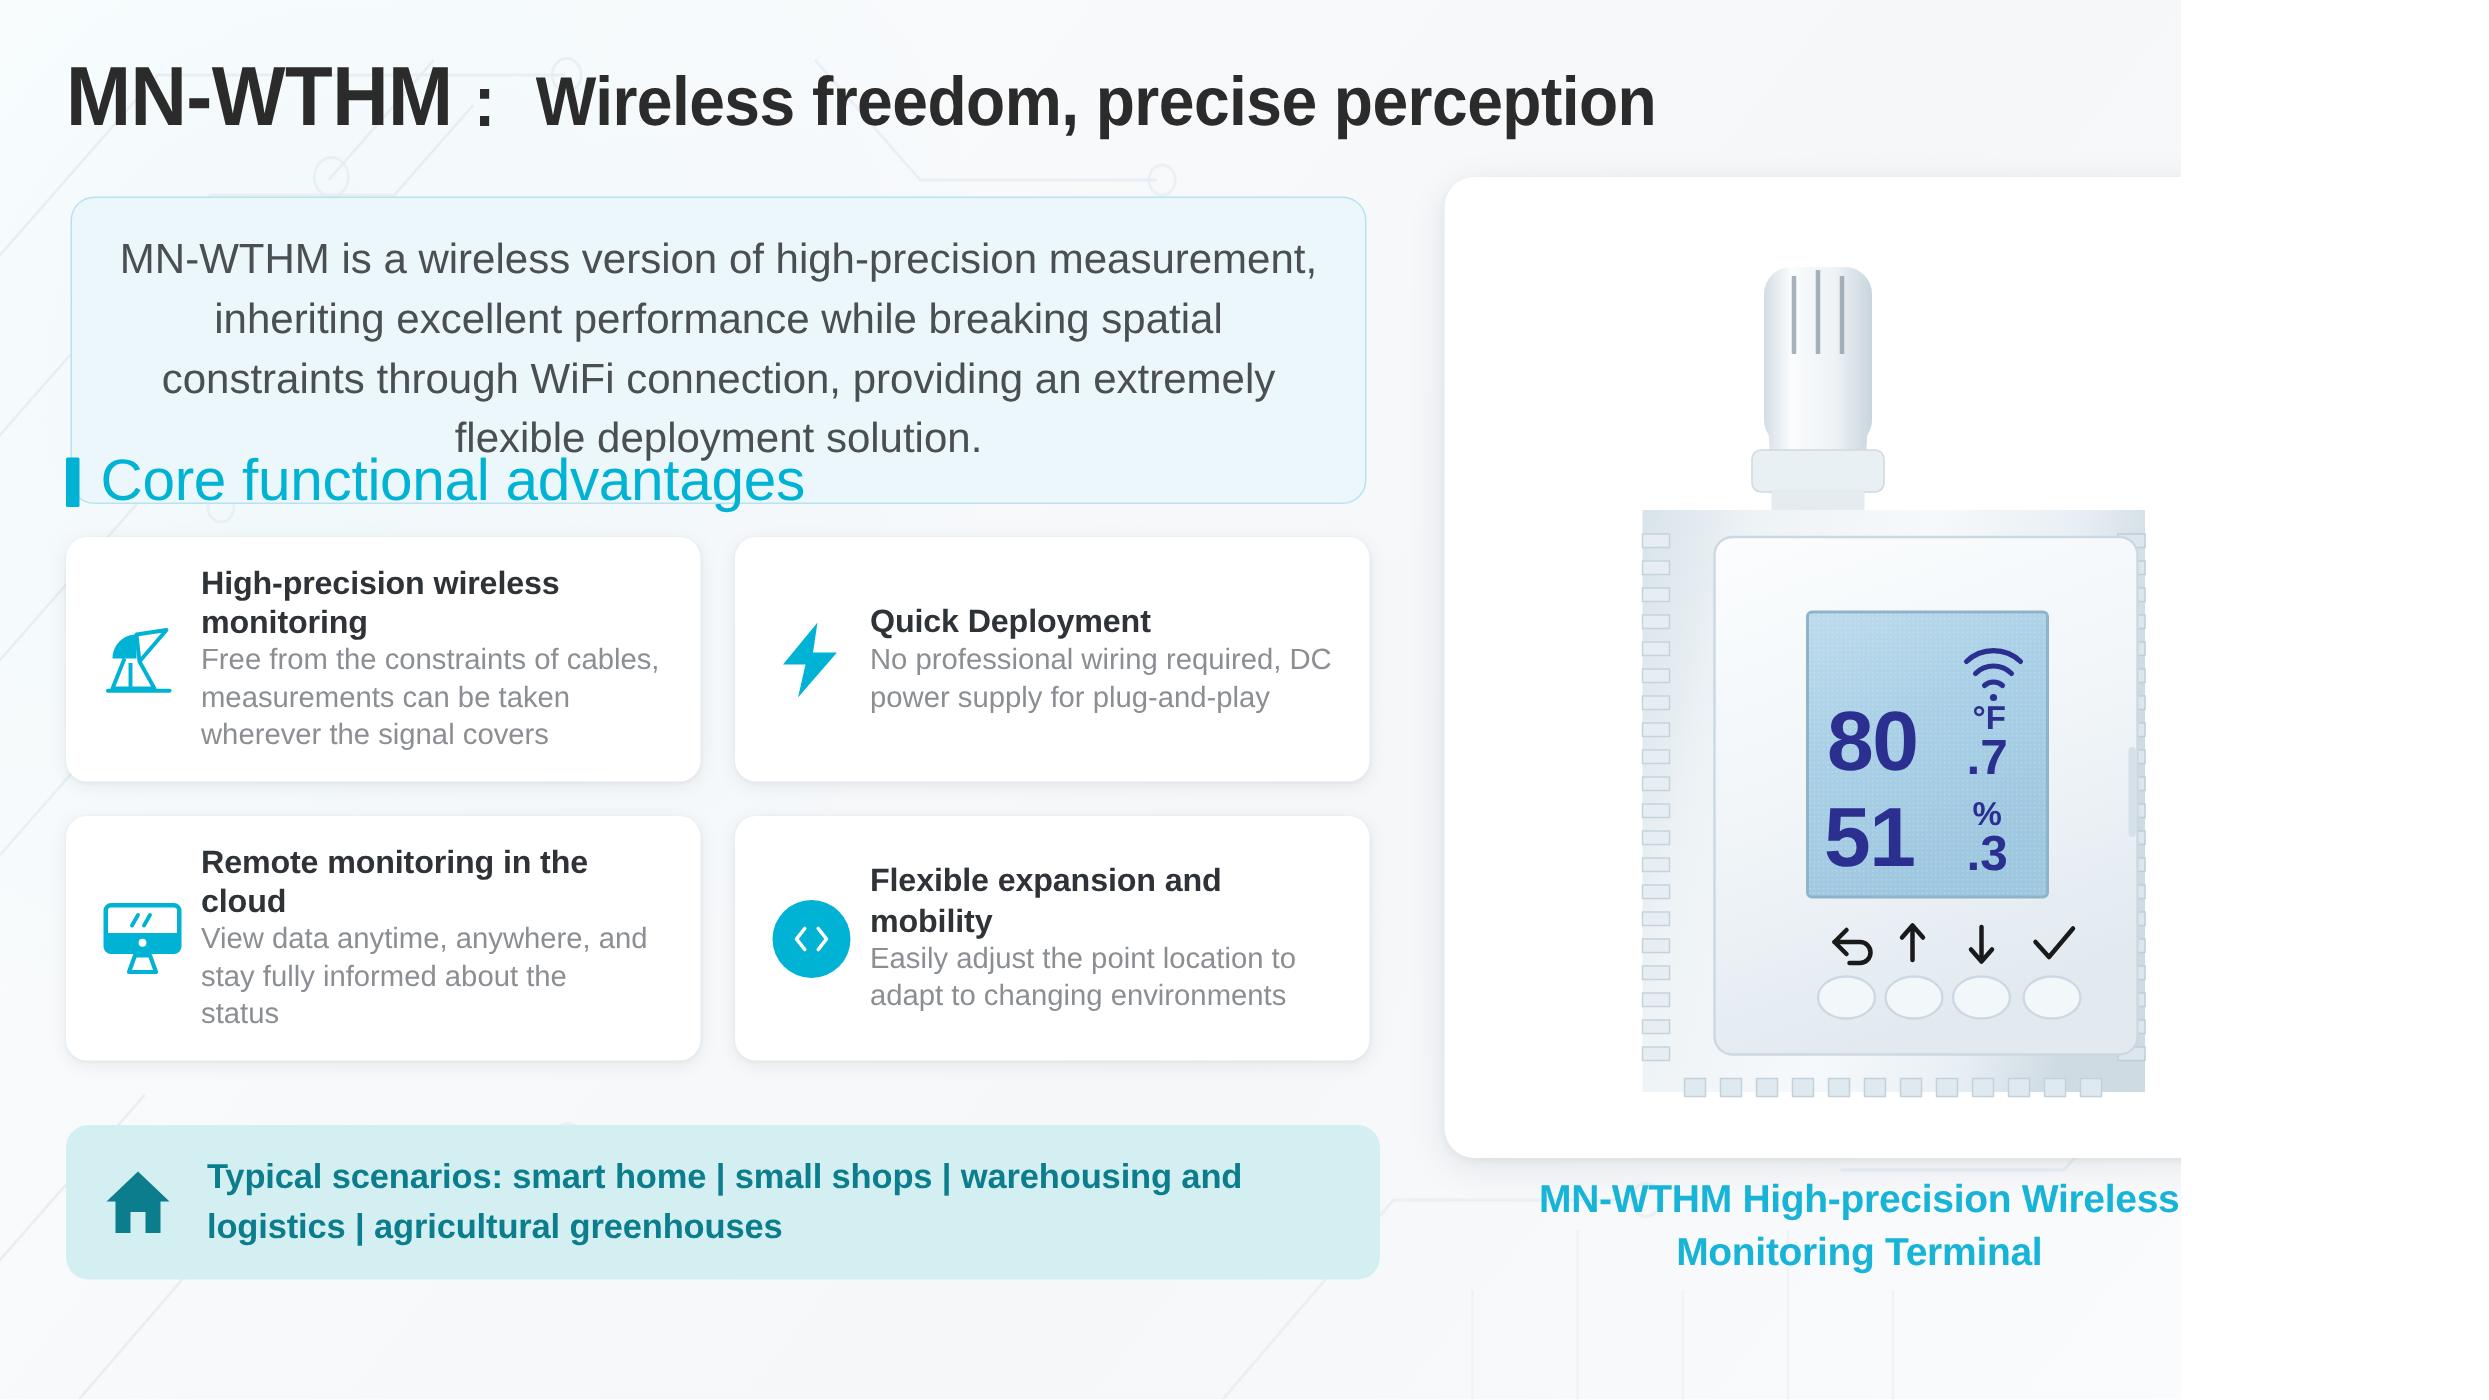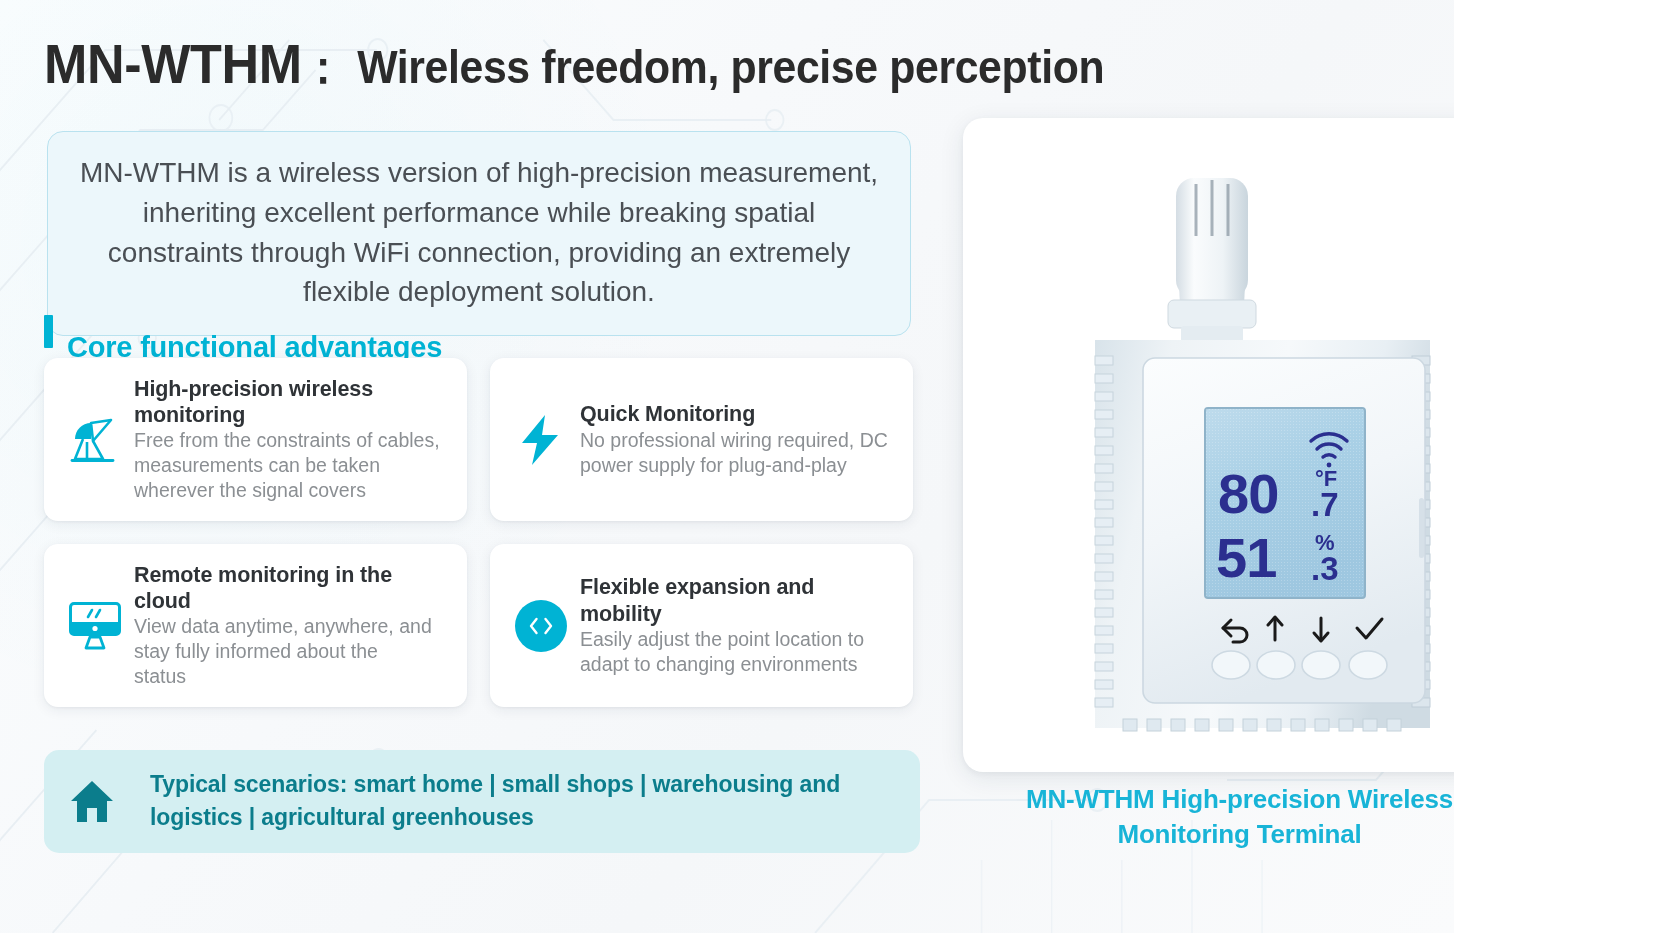--- a/index.html
+++ b/index.html
@@ -85,25 +85,24 @@
     align-items: center;
     gap: 14px;
   }
   .section-bar {
     width: 9px;
     height: 33px;
     background: #00b3d4;
     border-radius: 1px;
   }
   .section-title {
-    font-size: 29px;
-    font-weight: 700;
+    font-size: 39px;
+    font-weight: 400;
     color: #00b3d4;
     letter-spacing: -0.2px;
-    margin-top: 32px;
   }
 
   
   .cards {
     position: absolute;
     left: 2px;
     top: 358px;
     width: 876px;
     display: grid;
     grid-template-columns: 423px 423px;
@@ -166,21 +165,21 @@
     position: absolute;
     left: 2px;
     top: 750px;
     width: 876px;
     box-sizing: border-box;
     background: #d4eff2;
     border-radius: 15px;
     padding: 18px 22px 20px 22px;
     display: flex;
     align-items: center;
-    gap: 32px;
+    gap: 20px;
   }
   .scenario-icon {
     flex: 0 0 auto;
     width: 52px;
     display: flex;
     align-items: center;
     justify-content: center;
     color: #0b7d8c;
   }
   .scenario-text {
@@ -303,21 +302,21 @@
         </div>
       </div>
 
       <div class="card">
         <div class="card-icon">
           <svg width="52" height="56" viewBox="0 0 52 56" fill="none" aria-hidden="true">
             <path d="M30 3 L7 31 L22 31 L17 53 L43 23 L27 23 Z" fill="#00b3d4"></path>
           </svg>
         </div>
         <div class="card-body">
-          <div class="card-title">Quick Monitoring</div>
+          <div class="card-title">Quick Deployment</div>
           <div class="card-desc">No professional wiring required, DC
 power supply for plug-and-play</div>
         </div>
       </div>
 
       <div class="card">
         <div class="card-icon">
           <svg width="58" height="52" viewBox="0 0 58 52" fill="none" aria-hidden="true">
             <rect x="4.5" y="3.5" width="49" height="31" rx="3.5" fill="none" stroke="#00b3d4" stroke-width="3"></rect>
             <path d="M5 22 L53 22 L53 31 A3.5 3.5 0 0 1 49.5 34.5 L8.5 34.5 A3.5 3.5 0 0 1 5 31 Z" fill="#00b3d4"></path>

